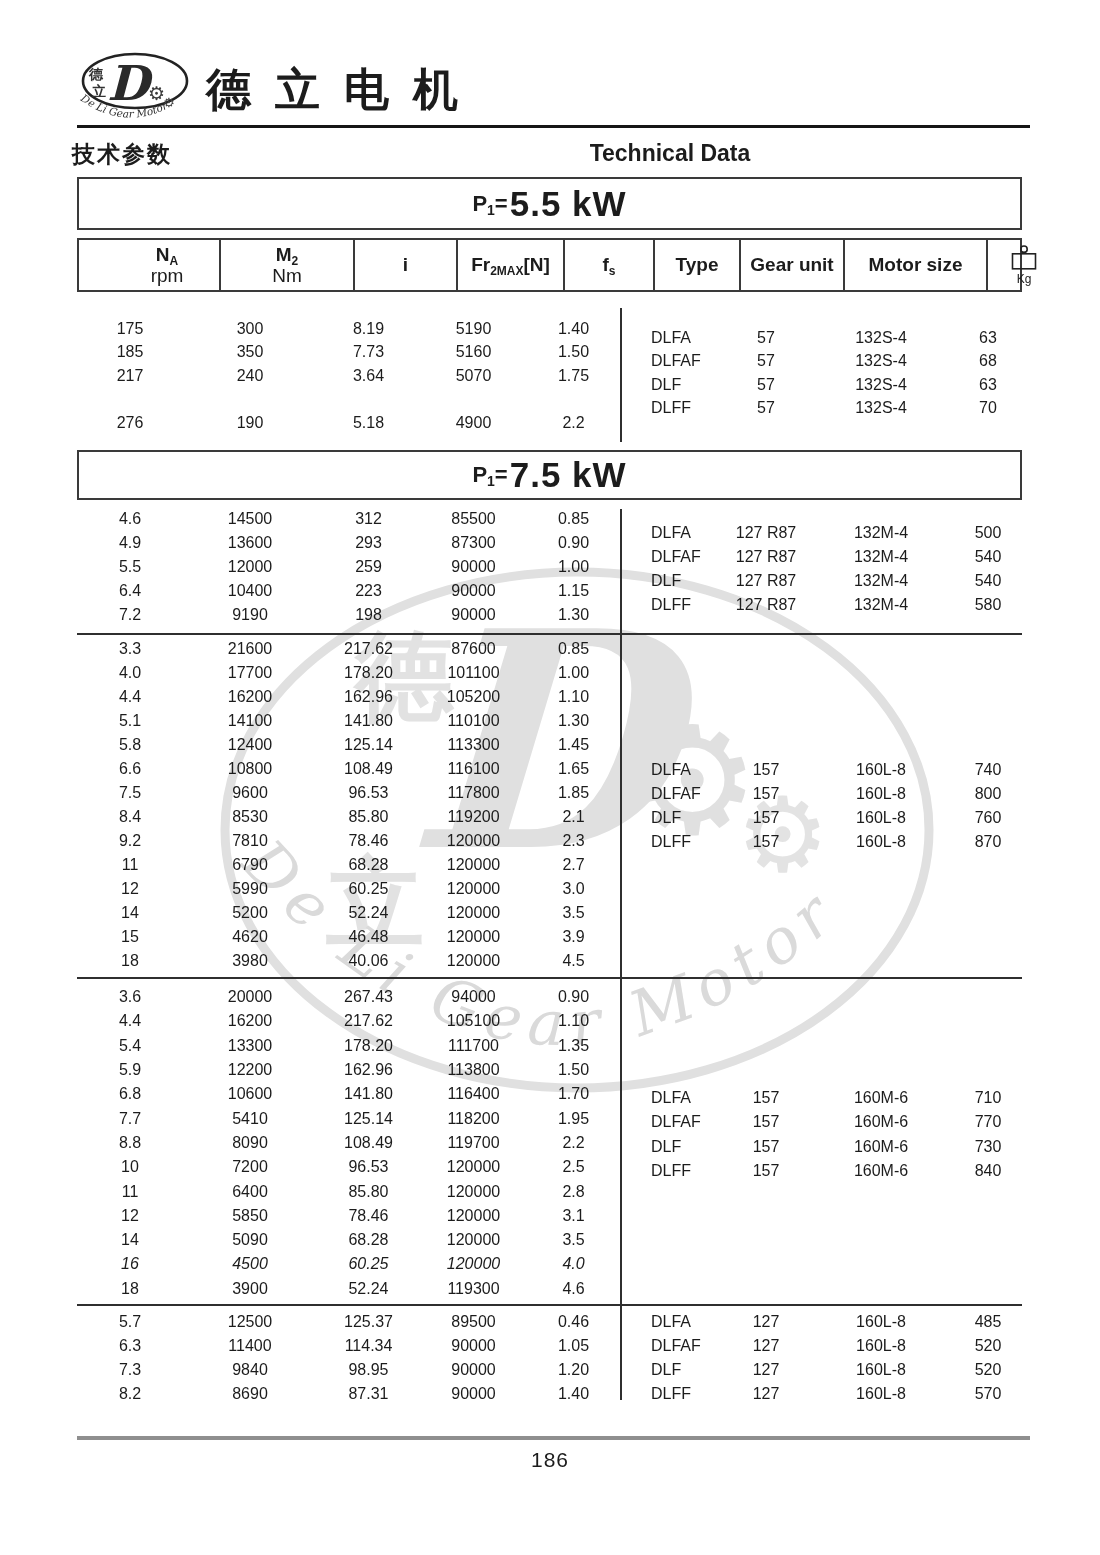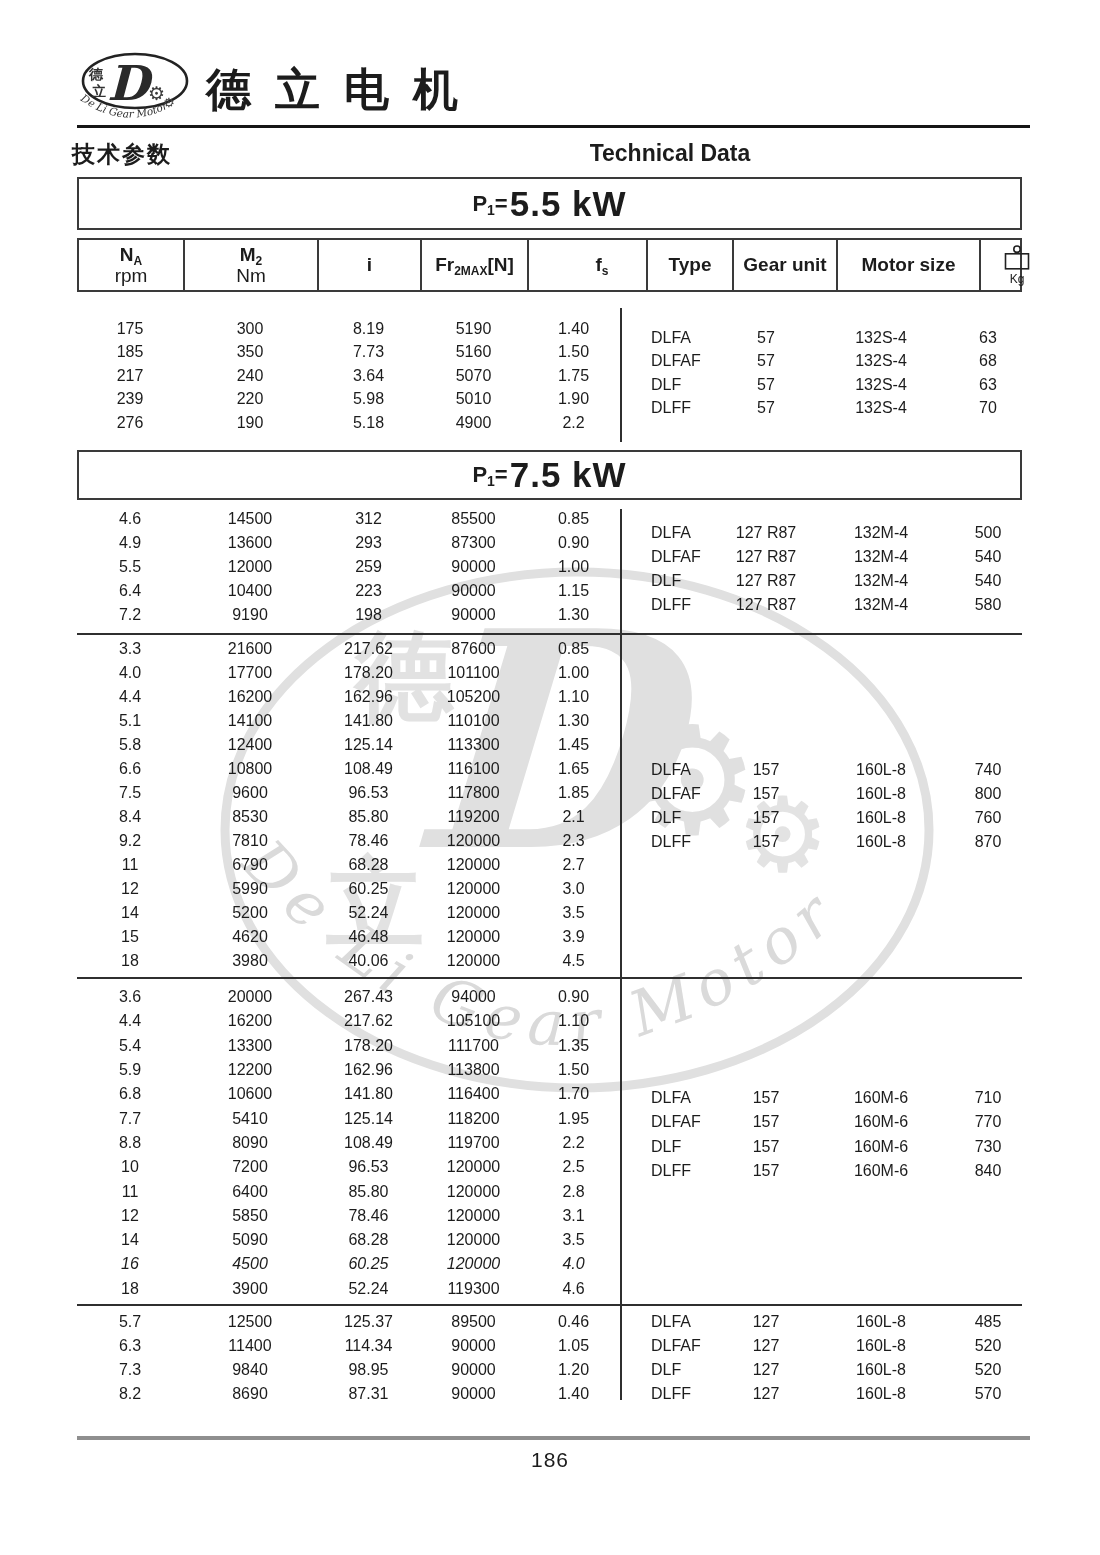--- a/index.html
+++ b/index.html
@@ -97,35 +97,35 @@
       <span class="p-big">5.5 kW</span>
   </div>
   <div class="abs power-box" id="power-box-1">
     <span class="p-small">P</span>
       <span class="p-sub">1</span>
       <span class="p-small">=</span>
       <span class="p-big">7.5 kW</span>
   </div>
 
   <div class="abs" id="header-row">
-      <div class="hcell" style="flex: 0 0 106px;">
+      <div class="hcell" style="flex: 0 0 106px; margin-left: 36px;">
         <div class="hmain"><span class="">N</span><span class="hsub">A</span></div>
         <div class="hunit">rpm</div>
       </div>
       <div class="hcell" style="flex: 0 0 134px;">
         <div class="hmain"><span class="">M</span><span class="hsub">2</span></div>
         <div class="hunit">Nm</div>
       </div>
       <div class="hcell" style="flex: 0 0 103px;">
         <div class="hmain"><span class="">i</span></div>
       </div>
       <div class="hcell" style="flex: 0 0 107px;">
         <div class="hmain"><span class="">Fr</span><span class="hsub">2MAX</span><span class="">[N]</span></div>
       </div>
-      <div class="hcell" style="flex: 0 0 90px; margin-left: 29px;">
+      <div class="hcell" style="flex: 0 0 90px;">
         <div class="hmain"><span class="">f</span><span class="hsub">s</span></div>
       </div>
       <div class="hcell" style="flex: 0 0 86px;">
         <div class="hmain"><span class="">Type</span></div>
       </div>
       <div class="hcell" style="flex: 0 0 104px;">
         <div class="hmain"><span class="">Gear unit</span></div>
       </div>
       <div class="hcell" style="flex: 0 0 143px;">
         <div class="hmain"><span class="">Motor size</span></div>
@@ -155,27 +155,20 @@
           <div class="dcell">5160</div>
           <div class="dcell">1.50</div>
         </div>
         <div class="drow" style="top: 64px; height: 23.5px;">
           <div class="dcell">217</div>
           <div class="dcell">240</div>
           <div class="dcell">3.64</div>
           <div class="dcell">5070</div>
           <div class="dcell">1.75</div>
         </div>
-        <div class="drow" style="top: 87.5px; height: 23.5px;">
-          <div class="dcell">239</div>
-          <div class="dcell">220</div>
-          <div class="dcell">5.98</div>
-          <div class="dcell">5010</div>
-          <div class="dcell">1.90</div>
-        </div>
         <div class="drow" style="top: 111px; height: 23.5px;">
           <div class="dcell">276</div>
           <div class="dcell">190</div>
           <div class="dcell">5.18</div>
           <div class="dcell">4900</div>
           <div class="dcell">2.2</div>
         </div>
         <div class="vdiv" style="left: 543px; top: 8px; height: 134px;"></div>
         <div class="mrow" style="left: 543px; top: 26px; height: 23.5px;">
           <div class="mtype">DLFA</div>

